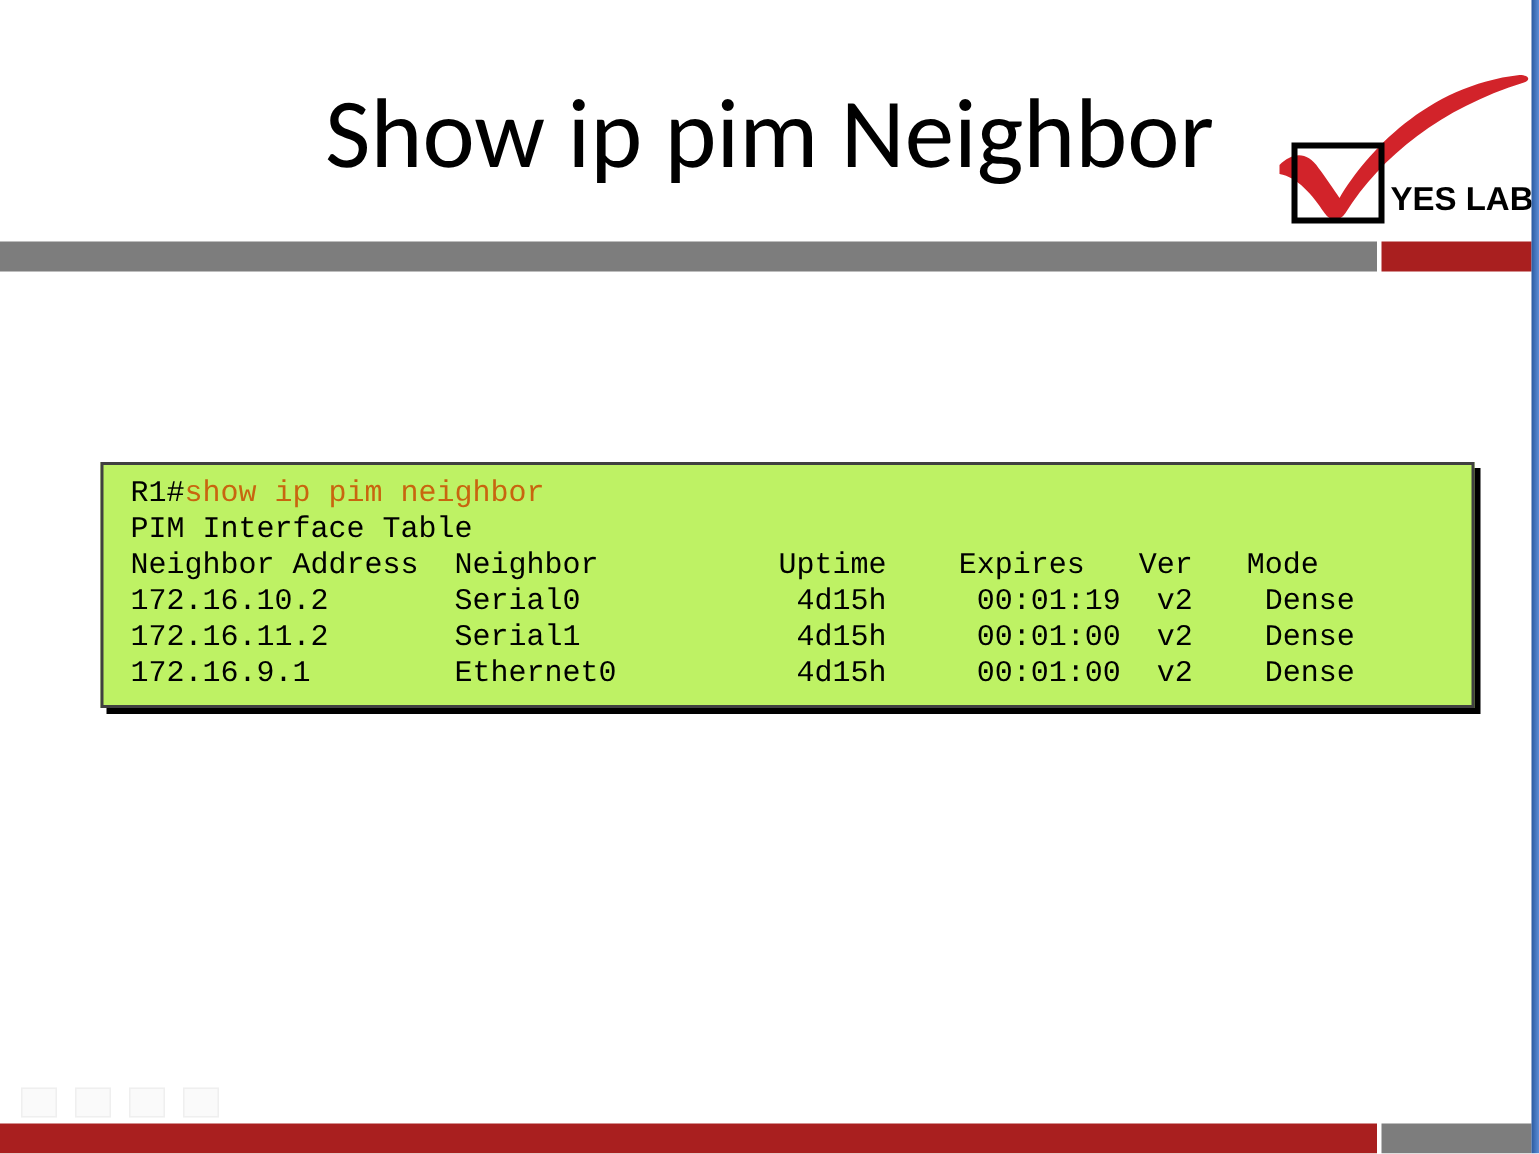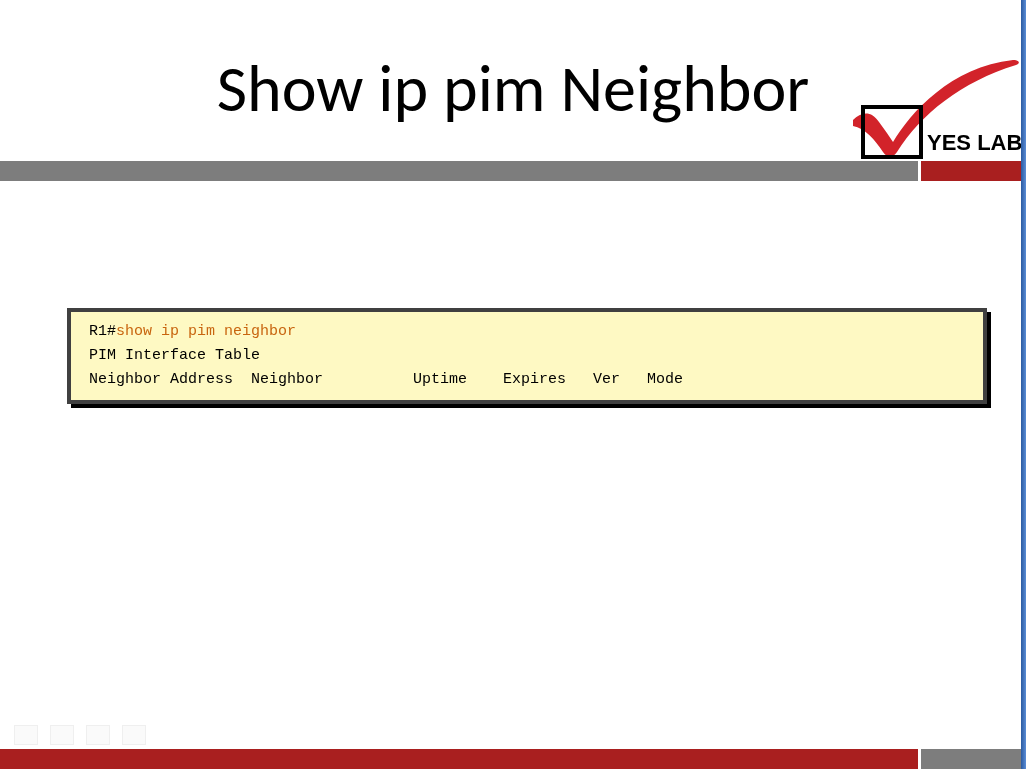--- a/index.html
+++ b/index.html
@@ -22,21 +22,21 @@
   .title-area h1 {
     margin: 0;
     font-size: 66px;
     font-weight: 400;
     color: #000;
   }
 
   
   .logo {
     position: absolute;
-    top: 52px;
+    top: 42px;
     right: 5px;
     width: 190px;
     height: 110px;
   }
   .logo svg {
     display: block;
   }
 
   
   .top-bar-wrap {
@@ -97,26 +97,26 @@
     height: 100%;
     background: linear-gradient(to right, #2b5aa0, #5b8dd6);
   }
 
   
   .term-box {
     position: absolute;
     top: 308px;
     left: 67px;
     width: 876px;
-    background: #fef9c3;
-    border: 4px solid #404040;
+    background: #bef264;
+    border: 2px solid #404040;
     box-shadow: 4px 4px 0 #000;
     padding: 8px 18px 8px 18px;
     font-family: "Courier New", Courier, monospace;
-    font-size: 15px;
+    font-size: 20px;
     line-height: 24px;
     color: #000;
   }
   .term-line {
     white-space: pre;
   }
   .cmd {
     color: #c8650f;
   }
 
@@ -156,20 +156,25 @@
 
 <div class="top-bar-wrap">
   <div class="top-bar-gray"></div>
   <div class="top-bar-red"></div>
 </div>
 
 <div class="term-box">
   <div class="term-line"><span>R1#</span><span class="cmd">show ip pim neighbor</span></div>
   <div class="term-line">PIM Interface Table</div>
   <div class="term-line" id="col-line">Neighbor Address  Neighbor          Uptime    Expires   Ver   Mode</div>
+  <div id="rows-container">
+      <div class="term-line">172.16.10.2       Serial0            4d15h     00:01:19  v2    Dense</div>
+      <div class="term-line">172.16.11.2       Serial1            4d15h     00:01:00  v2    Dense</div>
+      <div class="term-line">172.16.9.1        Ethernet0          4d15h     00:01:00  v2    Dense</div>
+    </div>
 </div>
 
 <div class="bottom-bar-wrap">
   <div class="bottom-bar-red"></div>
   <div class="bottom-bar-gray"></div>
 </div>
 
 <div class="toolbox">
   <div class="tool"></div>
   <div class="tool"></div>

